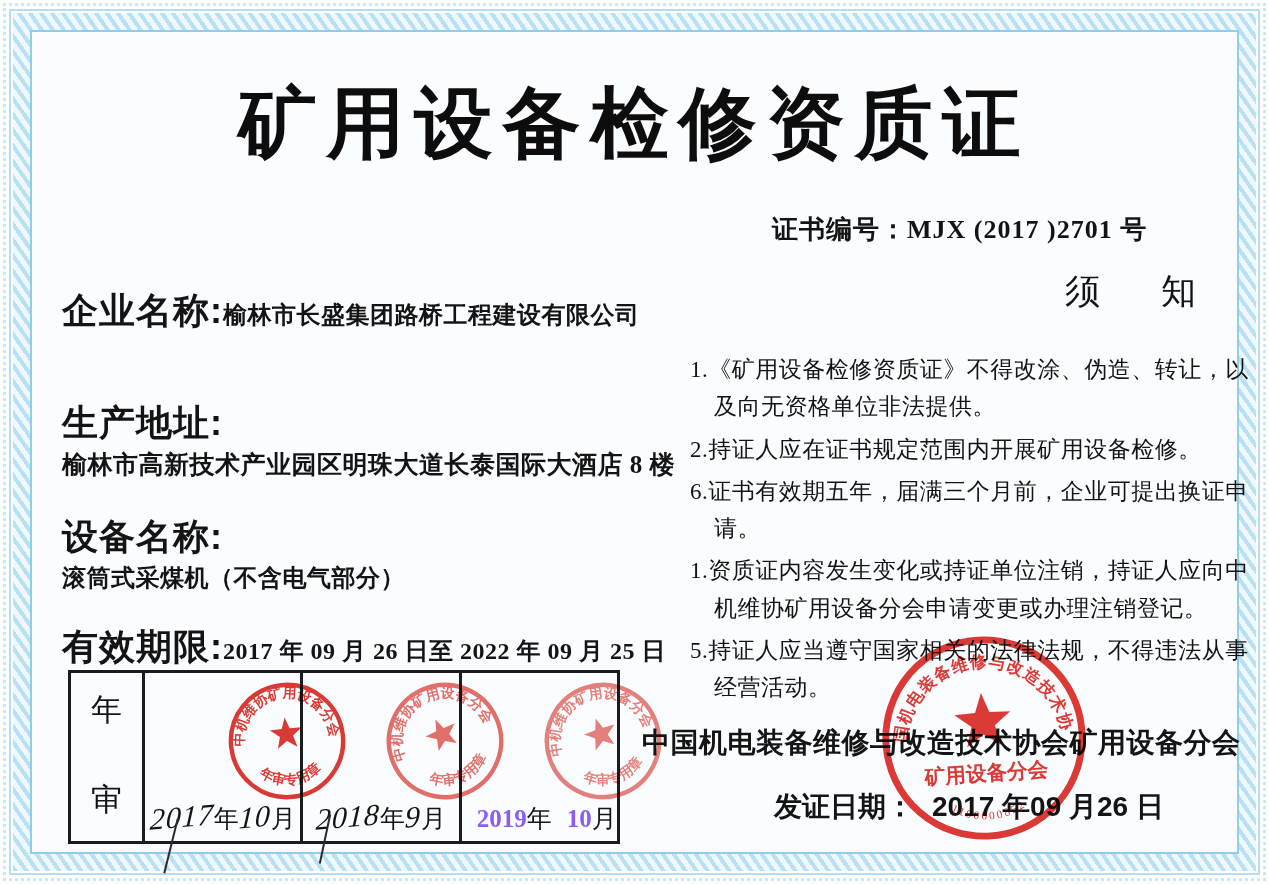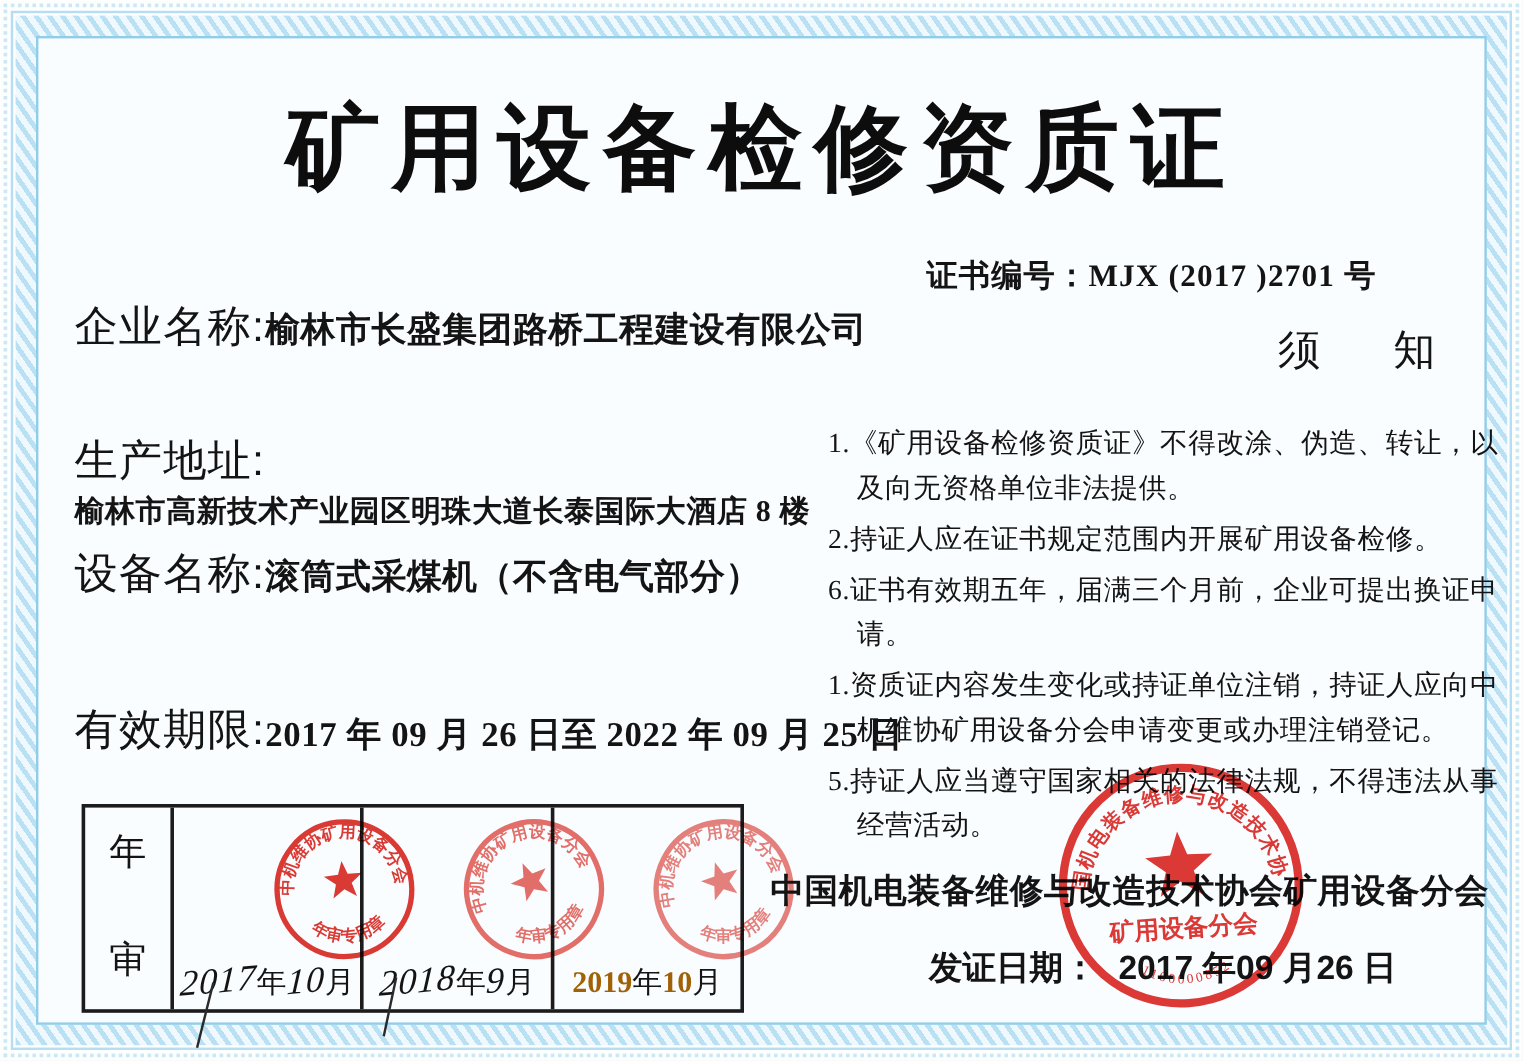--- a/index.html
+++ b/index.html
@@ -15,27 +15,27 @@
   .content { position:absolute; inset:0; color:#141414; }
 
   .title { position:absolute; top:72px; left:0; width:100%; text-align:center;
            font-family:"Liberation Sans", sans-serif; font-weight:900;
            font-size:78px; letter-spacing:10px; color:#0d0d0d; }
 
   .cert-no { position:absolute; top:212px; left:772px; font-size:26px; font-weight:700;
              letter-spacing:1px; white-space:nowrap; }
 
   .f-row { position:absolute; left:62px; display:flex; align-items:baseline; white-space:nowrap; }
-  .f-label { font-family:"Liberation Sans", sans-serif; font-weight:400; font-size:36px; letter-spacing:1px; }
-  .f-value { font-weight:700; font-size:29px; letter-spacing:0.5px; }
+  .f-label { font-family:"Liberation Sans", sans-serif; font-weight:700; font-size:36px; letter-spacing:1px;margin-top:39px; }
+  .f-value { font-weight:700; font-size:24px; letter-spacing:0.5px; }
   .f-value.small { font-size:25px; }
   .row-company  { top:248px; }
   .row-address  { top:360px;flex-direction:column; }
-  .row-device   { top:454px; }
-  .row-validity { top:584px;align-items:flex-end; }
+  .row-device   { top:474px;flex-direction:column; }
+  .row-validity { top:584px; }
 
   .notice { position:absolute; left:690px; top:268px; width:562px; }
   .notice-heading { width:100%; text-align:right; transform:translateX(-30px);
                     font-size:35px; letter-spacing:26px; font-weight:400; }
   .notice-items { margin-top:36px; }
   .note { font-size:23px; line-height:1.62; padding-left:24px; text-indent:-24px;
           margin-bottom:5px; letter-spacing:0.5px; }
 
   
   .annual { position:absolute; left:68px; top:670px; width:552px; height:174px;
@@ -43,21 +43,21 @@
   .annual-head { width:74px; border-right:3px solid #1c1c1c; display:flex; flex-direction:column;
                  justify-content:space-between; align-items:center; padding:16px 0 20px;
                  font-size:31px; font-weight:400; }
   .annual-cell { position:relative; flex:1; border-right:3px solid #1c1c1c; overflow:visible; }
   .annual-cell:last-child { border-right:none; }
   .cell-stamp { position:absolute; left:50%; top:4px; transform:translateX(-50%); }
   .cell-date { position:absolute; bottom:6px; left:0; width:100%; text-align:center;
                font-size:25px; white-space:nowrap; }
   .hand { display:inline-block; font-style:italic; font-size:30px;
           transform:rotate(-5deg) skewX(-8deg); letter-spacing:1px; }
-  .red-pr { color:#a16207; font-weight:700; }
+  .red-pr { color:#8b5cf6; font-weight:700;margin-left:15px; }
   .gap-r { margin-right:26px; }
 
   .pen-stroke { position:absolute; width:0; border-left:2px solid #2a2a2a; }
   .stroke-1 { left:170px; top:818px; height:56px; transform:rotate(14deg); }
   .stroke-2 { left:324px; top:814px; height:50px; transform:rotate(12deg); }
 
   .issuer { position:absolute; left:642px; top:724px; width:612px;
             font-family:"Liberation Sans", sans-serif; font-weight:700; font-size:28px;
             white-space:nowrap; letter-spacing:0.5px; }
   .issue-date { position:absolute; left:774px; top:788px;

